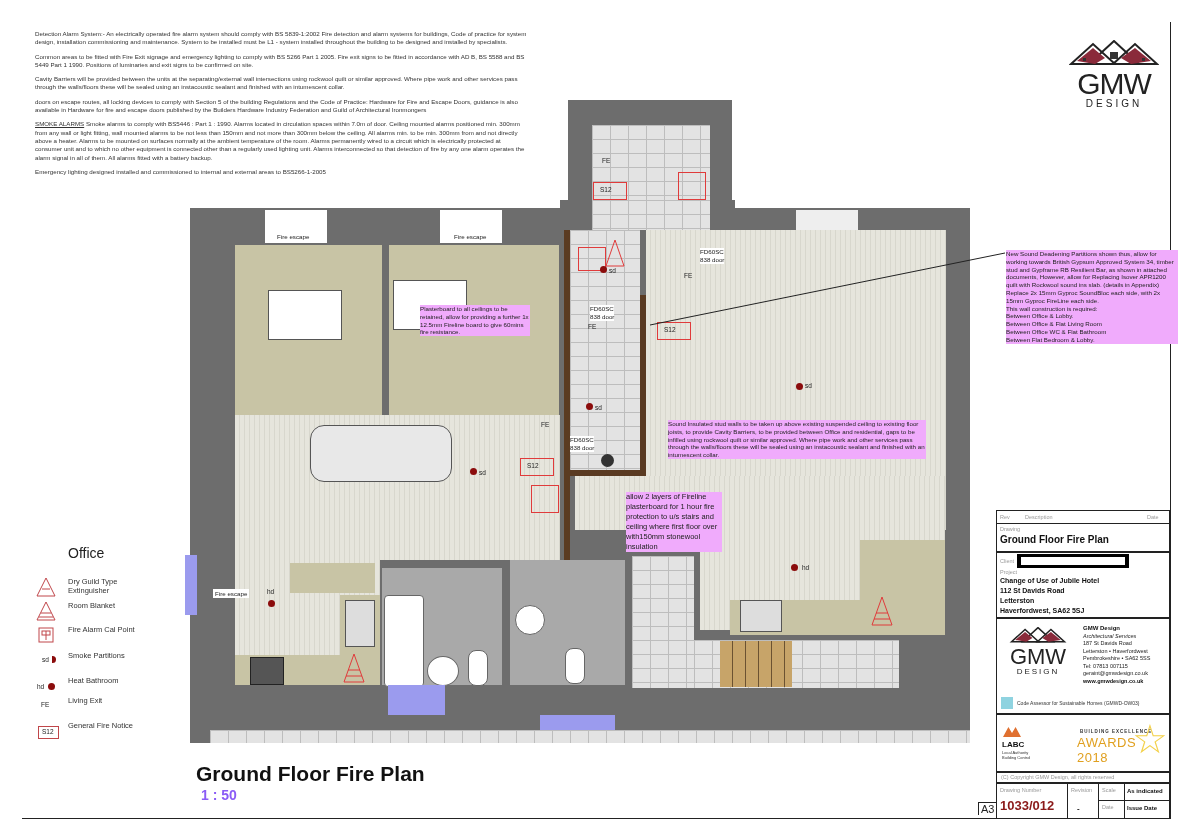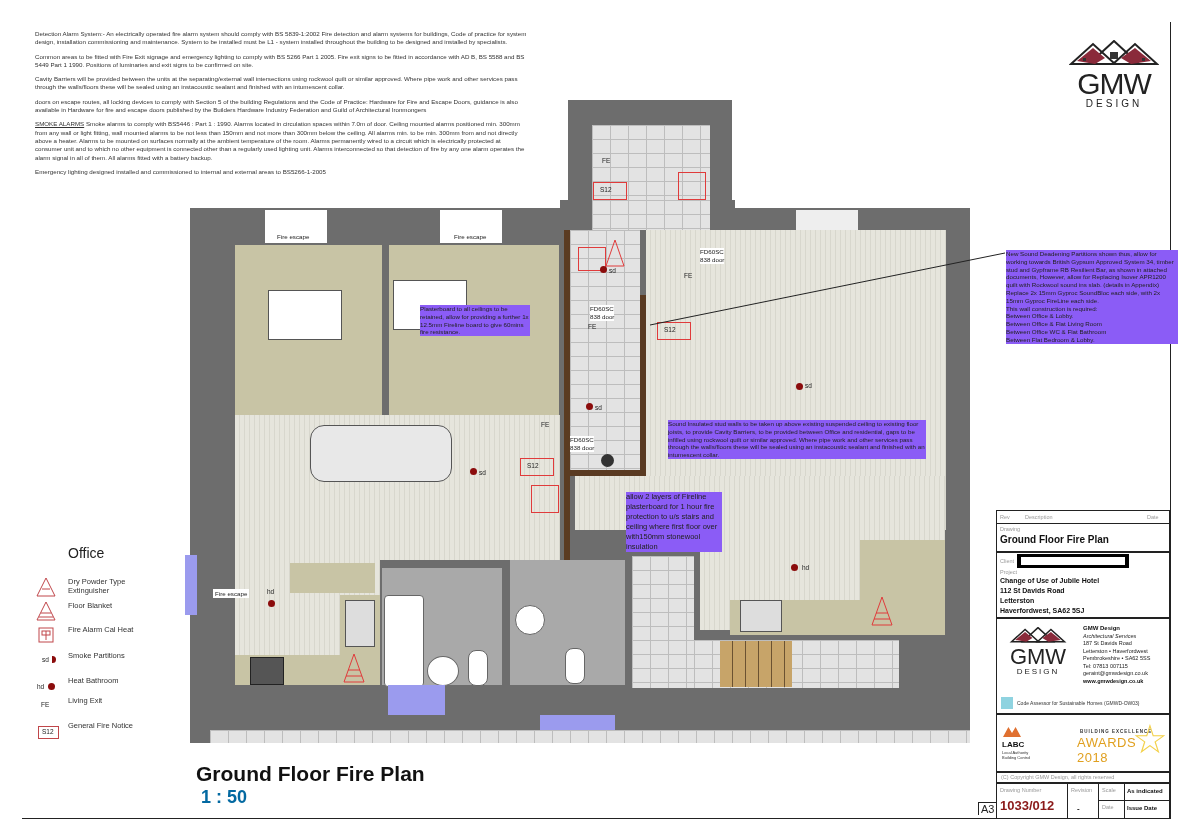--- a/index.html
+++ b/index.html
@@ -13,31 +13,31 @@
   .gmw{font-size:30px;letter-spacing:-1px;font-weight:300;color:#222;line-height:28px;}
   .design{font-size:10px;letter-spacing:3px;color:#222;}
   .wall{position:absolute;background:#6d6d6d;}
   .room{position:absolute;}
   .beige{background:#c8c4a5;}
   .stripe{background:repeating-linear-gradient(90deg,#e6e5dc 0 4px,#d8d7cd 4px 5px);}
   .tile{background-color:#e3e3e3;background-image:linear-gradient(#bdbdbd 1px,transparent 1px),linear-gradient(90deg,#bdbdbd 1px,transparent 1px);background-size:18px 14px;}
   .grey{background:#a9a9a9;}
   .brown{position:absolute;background:#5a3b22;}
   .lbl{position:absolute;font-size:6.2px;color:#222;background:#fff;padding:0 2px;line-height:9px;white-space:nowrap;}
-  .note{position:absolute;font-size:6.2px;line-height:7.8px;color:#222;background:#8b5cf6;}
+  .note{position:absolute;font-size:6.2px;line-height:7.8px;color:#222;background:#f0abfc;}
   .sym{position:absolute;border:1px solid #e03b3b;}
   .sd{position:absolute;width:7px;height:7px;border-radius:50%;background:#8b0c0c;}
   .tag{position:absolute;font-size:6.5px;color:#222;}
   .legend{position:absolute;left:35px;top:545px;width:150px;}
   .legend-title{position:absolute;left:33px;top:0;font-size:14px;color:#222;}
   .leg-item{position:absolute;left:0;width:150px;height:22px;}
   .leg-icon{position:absolute;left:0;top:0;width:26px;height:20px;}
   .leg-label{position:absolute;left:33px;top:0;font-size:7.5px;line-height:9px;color:#333;}
   .title-big{position:absolute;left:196px;top:762px;font-size:21px;font-weight:bold;color:#111;}
-  .scale{position:absolute;left:201px;top:787px;font-size:18px;font-weight:bold;color:#0369a1;text-align:center;}
+  .scale{position:absolute;left:201px;top:787px;font-size:14px;font-weight:bold;color:#8b5cf6;text-align:center;}
   .tb{position:absolute;left:996px;border:1px solid #222;background:#fff;}
   .tb-small{font-size:5.5px;color:#999;}
   .tb-bold{font-weight:bold;color:#111;}
 </style>
 </head>
 <body>
 
 <div class="frame"></div>
 
 <div class="notes">
@@ -197,38 +197,38 @@
 Between Office WC &amp; Flat Bathroom
 Between Flat Bedroom &amp; Lobby.</div>
 
 <div class="legend">
   <div class="legend-title">Office</div>
   <div class="leg-item" style="top:32px;">
     <svg class="leg-icon" viewBox="0 0 26 20">
         <polygon points="11,1 20,19 2,19" fill="none" stroke="#c0464a"></polygon>
         <line x1="7" y1="12" x2="15" y2="12" stroke="#c0464a"></line>
       </svg>
-    <div class="leg-label" style="white-space:pre;">Dry Powder Type
+    <div class="leg-label" style="white-space:pre;">Dry Guild Type
 Extinguisher</div>
   </div>
   <div class="leg-item" style="top:56px;">
     <svg class="leg-icon" viewBox="0 0 26 20">
         <polygon points="11,1 20,19 2,19" fill="none" stroke="#c0464a"></polygon>
         <line x1="6" y1="12" x2="16" y2="12" stroke="#c0464a"></line>
         <line x1="4" y1="16" x2="18" y2="16" stroke="#c0464a"></line>
       </svg>
-    <div class="leg-label">Floor Blanket</div>
+    <div class="leg-label">Room Blanket</div>
   </div>
   <div class="leg-item" style="top:80px;">
     <svg class="leg-icon" viewBox="0 0 26 20">
         <rect x="4" y="3" width="14" height="14" fill="none" stroke="#c0464a"></rect>
         <rect x="7" y="6" width="8" height="4" fill="none" stroke="#c0464a"></rect>
         <line x1="11" y1="6" x2="11" y2="15" stroke="#c0464a"></line>
       </svg>
-    <div class="leg-label">Fire Alarm Cal Heat</div>
+    <div class="leg-label">Fire Alarm Cal Point</div>
   </div>
   <div class="leg-item" style="top:106px;">
     <span class="tag" style="left:7px;top:5px;">sd</span>
     <span class="abs" style="left:17px;top:5px;width:4px;height:7px;background:#8b0c0c;border-radius:0 4px 4px 0;"></span>
     <div class="leg-label">Smoke Partitions</div>
   </div>
   <div class="leg-item" style="top:131px;">
     <span class="tag" style="left:2px;top:7px;">hd</span>
     <span class="abs" style="left:13px;top:7px;width:7px;height:7px;background:#8b0c0c;border-radius:50%;"></span>
     <div class="leg-label">Heat Bathroom</div>

